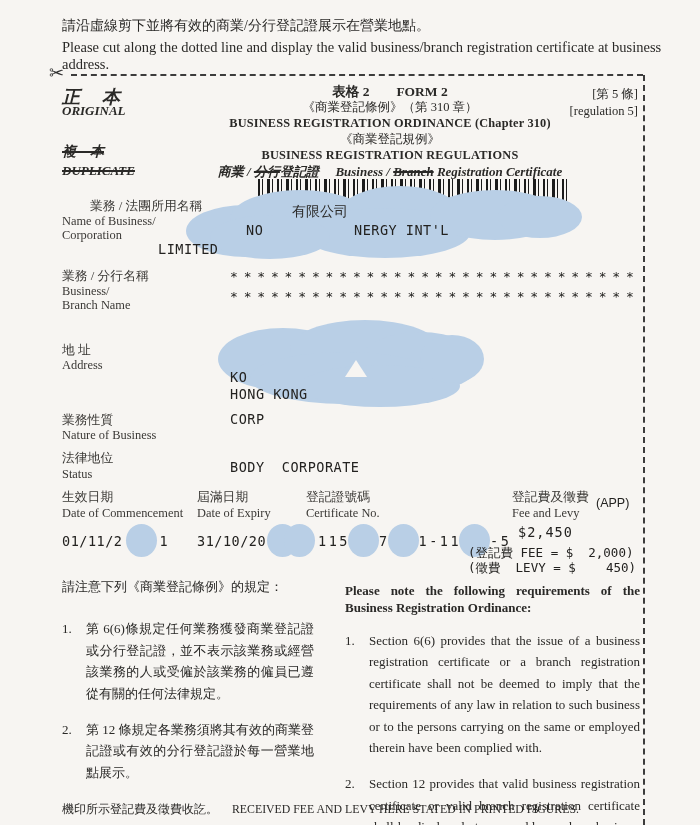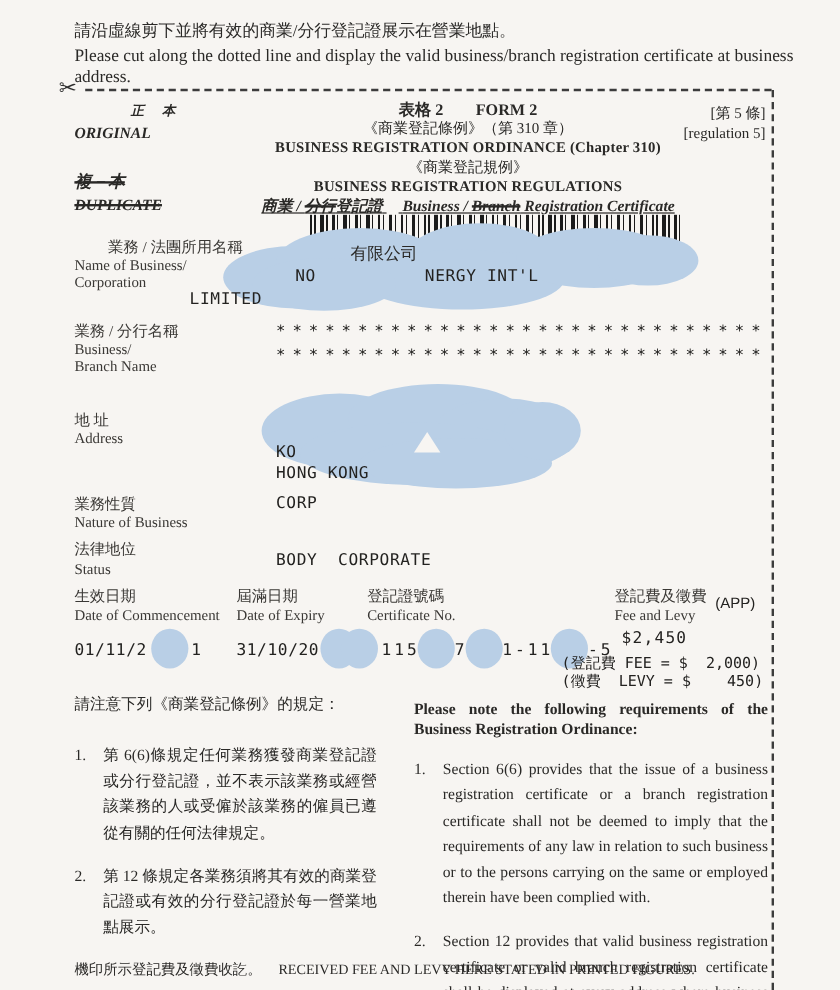--- a/index.html
+++ b/index.html
@@ -55,32 +55,32 @@
 
 <div class="page">
 
   <div class="abs zh" style="left:62px;top:17px;font-size:14px;">請沿虛線剪下並將有效的商業/分行登記證展示在營業地點。</div>
   <div class="abs en-serif" style="left:62px;top:39px;font-size:14.5px;">Please cut along the dotted line and display the valid business/branch registration certificate at business address.</div>
 
   <div class="abs scissors" style="left:49px;top:62px;">✂</div>
   <div class="abs cut-line" style="left:71px;top:74px;width:572px;height:0;"></div>
   <div class="abs v-line" style="left:643px;top:75px;width:0;height:750px;"></div>
 
-  <div class="abs zh b i" style="left:62px;top:85px;font-size:11px;letter-spacing:2px;margin-left:47px;">正　本</div>
+  <div class="abs zh b i" style="left:62px;top:85px;font-size:18px;letter-spacing:2px;">正　本</div>
   <div class="abs en-serif b i" style="left:62px;top:103px;font-size:13px;">ORIGINAL</div>
   <div class="abs zh b i strike" style="left:62px;top:143px;font-size:14px;">複－本</div>
   <div class="abs en-serif b i strike" style="left:62px;top:163px;font-size:13px;">DUPLICATE</div>
 
   <div class="abs center-block" style="left:215px;top:84px;width:350px;">
     <div class="zh b" style="font-size:13.5px;">表格 2　　FORM 2</div>
     <div class="hdr-zh">《商業登記條例》（第 310 章）</div>
     <div class="hdr-en">BUSINESS REGISTRATION ORDINANCE (Chapter 310)</div>
     <div class="hdr-zh">《商業登記規例》</div>
     <div class="hdr-en">BUSINESS REGISTRATION REGULATIONS</div>
-    <div style="font-size:13px;margin-top:1px;text-decoration:underline;">
+    <div style="font-size:13px;margin-top:1px;">
       <span class="zh b i">商業 / </span><span class="zh b i strike">分行</span><span class="zh b i">登記證</span>
       <span style="display:inline-block;width:10px;"></span>
       <span class="en-serif b i">Business / </span><span class="en-serif b i strike">Branch</span><span class="en-serif b i"> Registration Certificate</span>
     </div>
   </div>
 
   <div class="abs" style="left:545px;top:86px;width:93px;text-align:right;line-height:17px;">
     <div class="zh" style="font-size:12.5px;">[第 5 條]</div>
     <div class="en-serif" style="font-size:12.5px;">[regulation 5]</div>
   </div>

